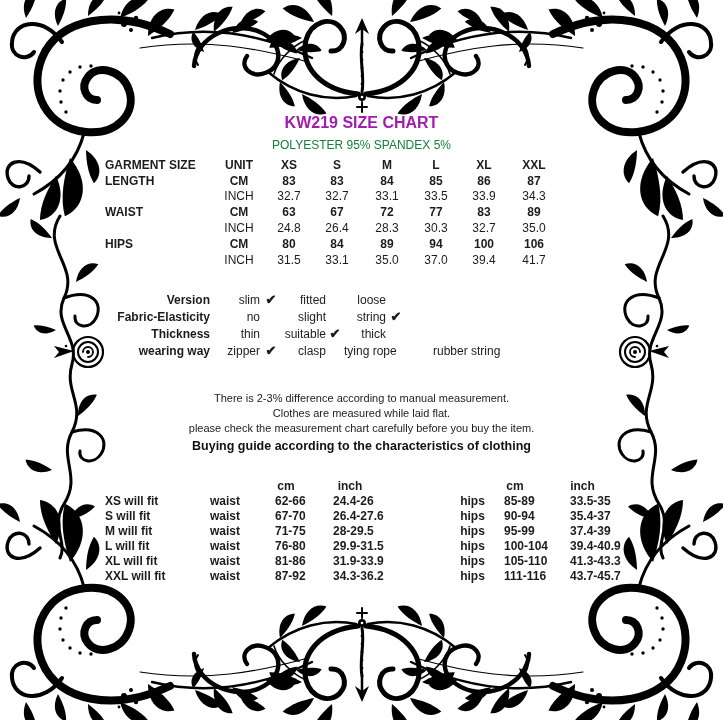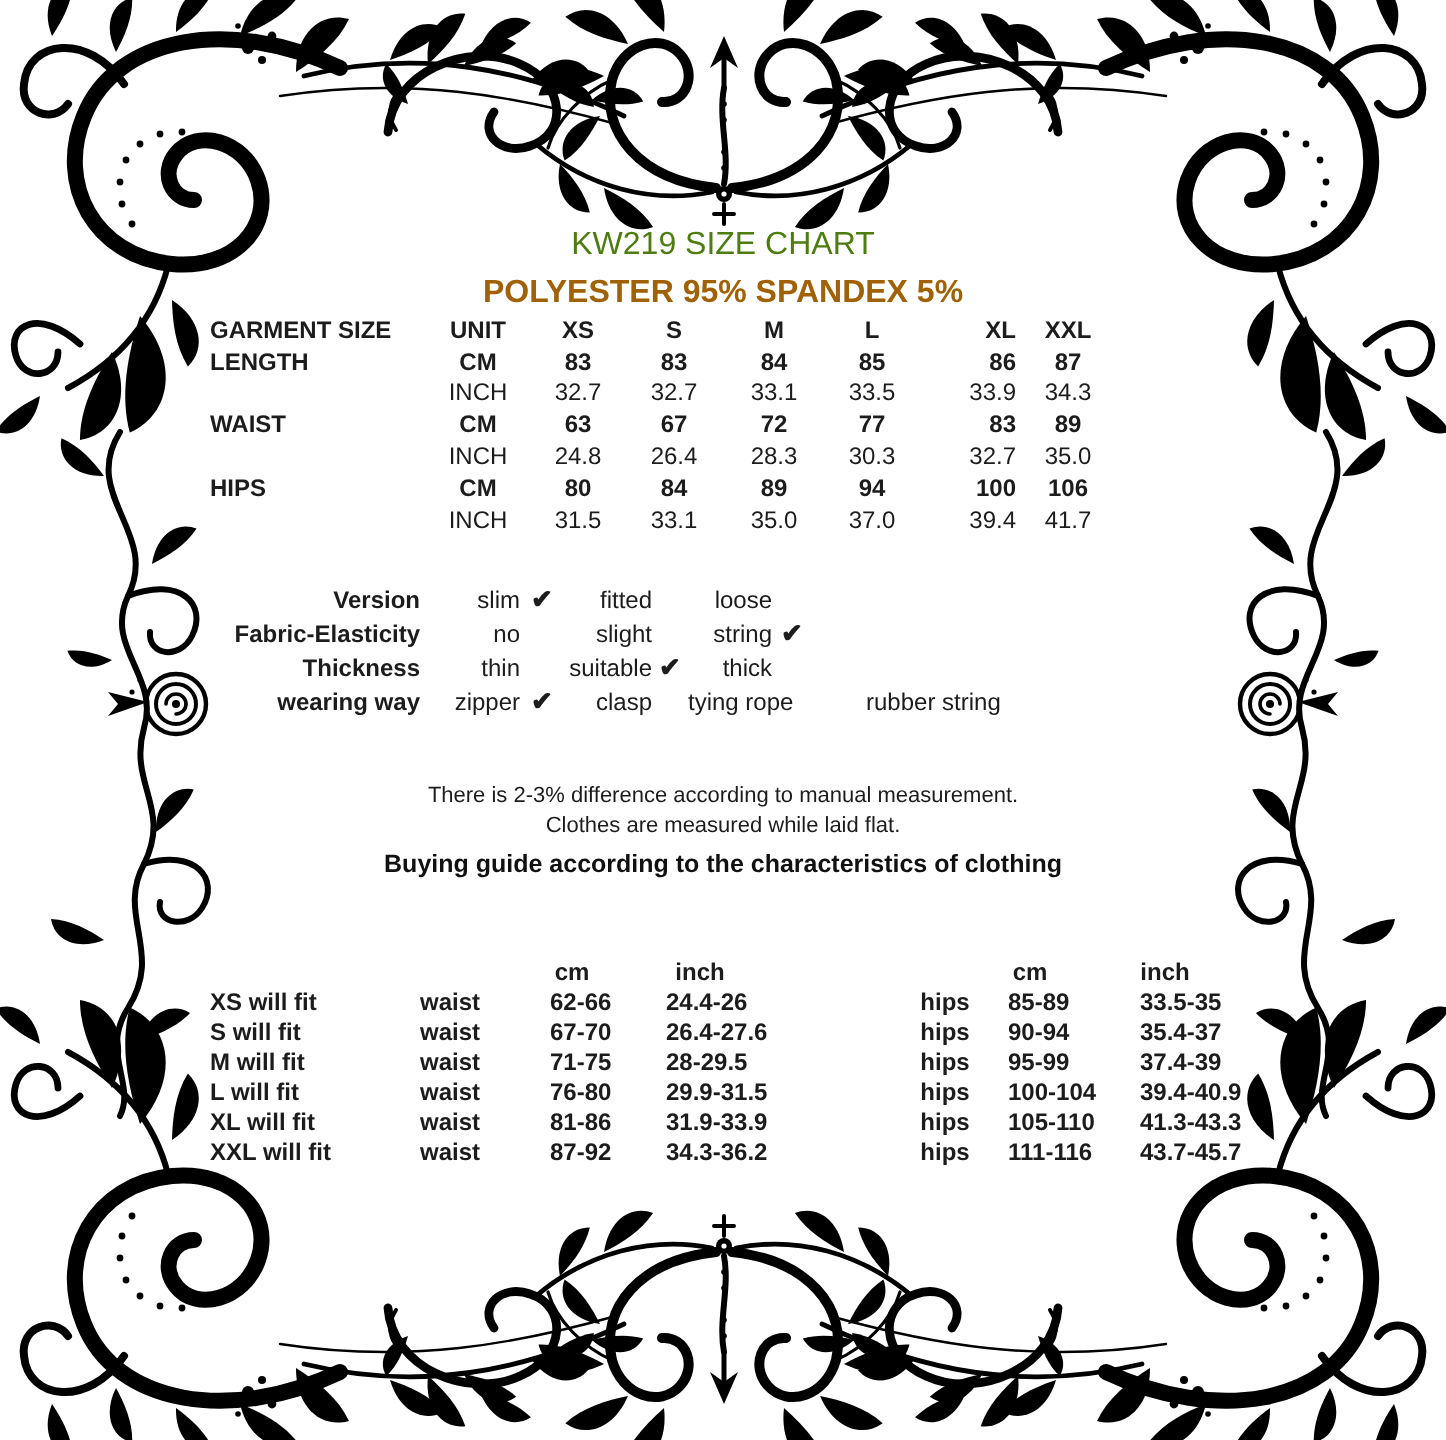--- a/index.html
+++ b/index.html
@@ -1,35 +1,35 @@
 <!DOCTYPE html>
 <html><head>
 <meta charset="utf-8">
 <style>
   html,body{margin:0;padding:0;background:#ffffff;}
   .page{position:relative;width:723px;height:720px;background:#ffffff;overflow:hidden;
         font-family:"Liberation Sans",sans-serif;color:#1c1c1c;}
   .border-svg{position:absolute;left:0;top:0;width:723px;height:720px;}
   .abs{position:absolute;}
   .center{left:30px;width:663px;text-align:center;}
-  .title{top:114px;font-size:16px;font-weight:normal;color:#4d7c0f;}
-  .subtitle{top:138px;font-size:16px;font-weight:bold;color:#a16207;}
+  .title{top:114px;font-size:16px;font-weight:bold;color:#a21caf;}
+  .subtitle{top:138px;font-size:12px;font-weight:normal;color:#15803d;}
   .row{display:flex;align-items:center;white-space:nowrap;}
   .b{font-weight:bold;}
   
   .sizeTable{left:105px;top:157px;font-size:12px;}
   .sizeTable .row{height:15.8px;}
   .sizeTable .c{display:inline-block;box-sizing:border-box;text-align:center;}
   .sizeTable .lab{width:107px;text-align:left;font-weight:bold;}
   .sizeTable .unit{width:54px;}
   .sizeTable .sz0{width:46px;}
   .sizeTable .sz1{width:50px;}
   .sizeTable .sz2{width:50px;}
   .sizeTable .sz3{width:48px;}
-  .sizeTable .sz4{width:48px;text-align:right;}
+  .sizeTable .sz4{width:48px;}
   .sizeTable .sz5{width:52px;}
   
   .attrTable{left:105px;top:291px;font-size:12px;}
   .attrTable .row{height:17px;}
   .attrTable .c{display:inline-block;box-sizing:border-box;overflow:visible;text-align:right;}
   .attrTable .al{width:105px;text-align:right;font-weight:bold;}
   .attrTable .a0{width:50px;padding-left:10px;}
   .attrTable .a1{width:22px;text-align:center;font-weight:bold;font-size:13px;}
   .attrTable .a2{width:44px;}
   .attrTable .a3{width:18px;text-align:center;font-weight:bold;font-size:13px;}
@@ -287,20 +287,21 @@
       <span class="c a3"></span>
       <span class="c a4">tying rope</span>
       <span class="c a5"></span>
       <span class="c a6">rubber string</span>
     </div>
   </div>
 
   <div class="abs center notes">
     <p>There is 2-3% difference according to manual measurement.</p>
     <p>Clothes are measured while laid flat.</p>
+    <p>please check the measurement chart carefully before you buy the item.</p>
     <p class="bold-line">Buying guide according to the characteristics of clothing</p>
   </div>
 
   <div class="abs fitTable">
     <div class="row">
       <span class="c f0"></span>
       <span class="c f1"></span>
       <span class="c f2 hc">cm</span>
       <span class="c f3 hc">inch</span>
       <span class="c f4"></span>

